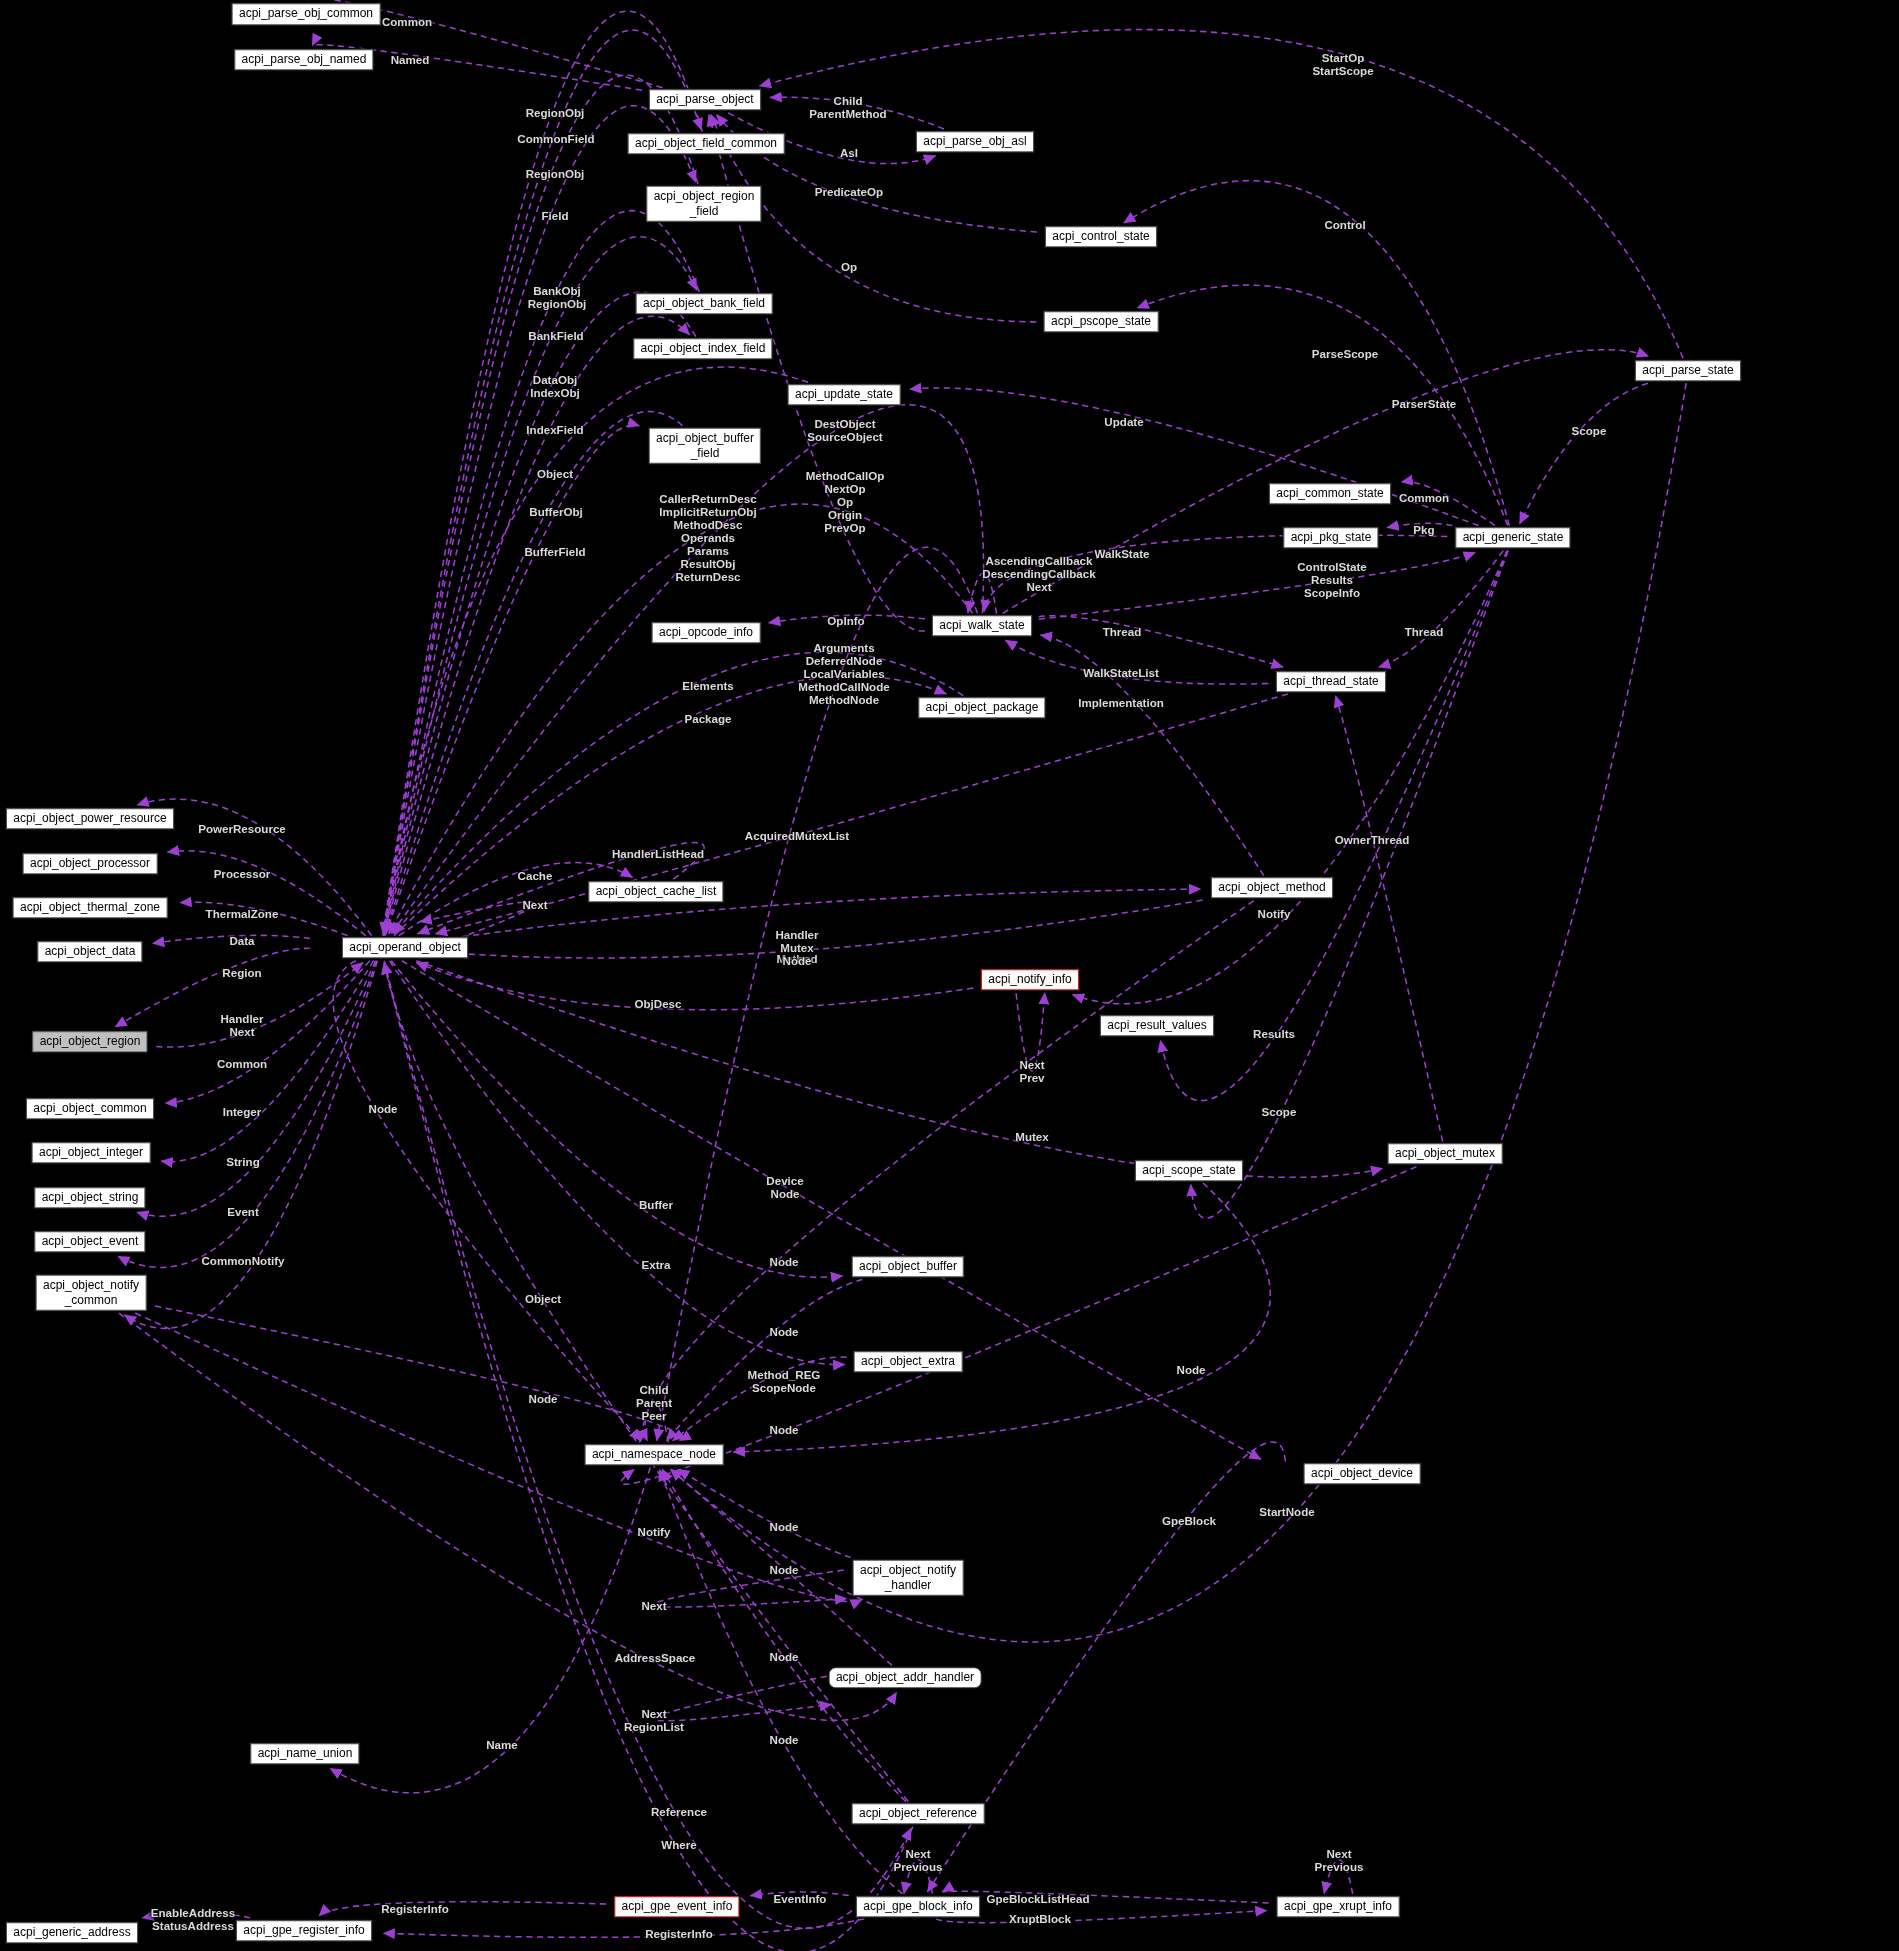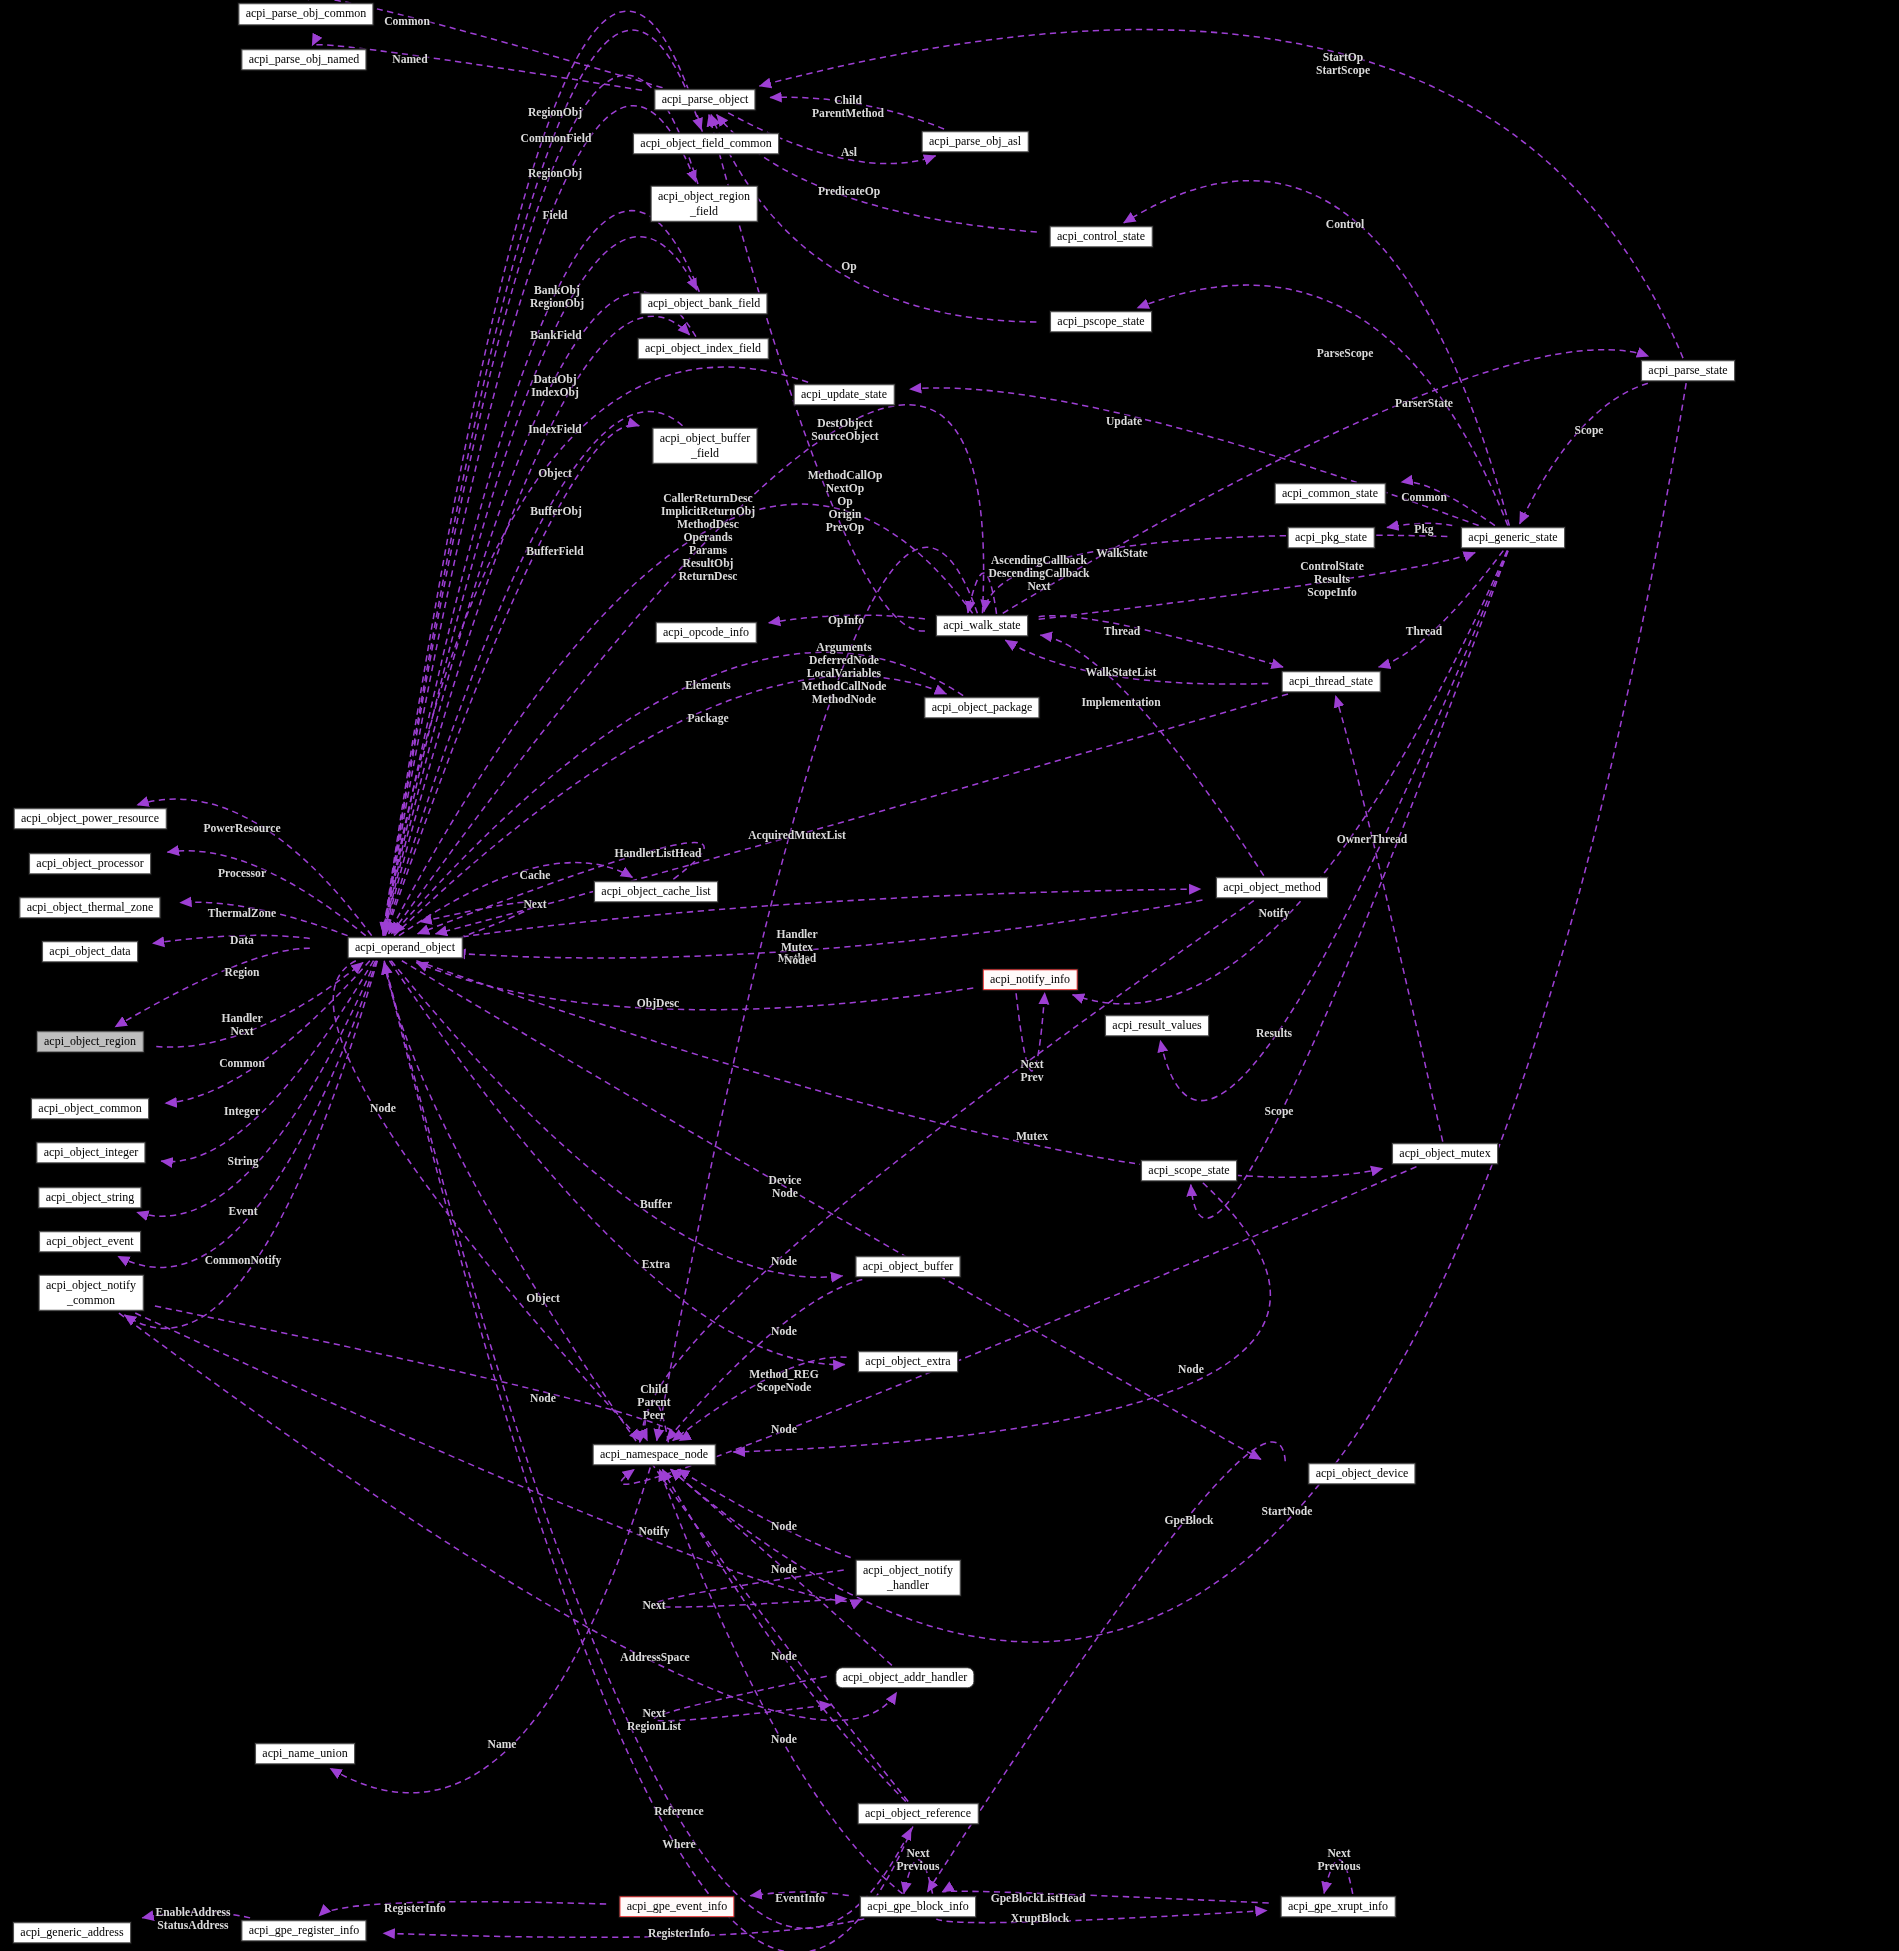--- a/index.html
+++ b/index.html
@@ -1,16 +1,16 @@
 <!DOCTYPE html>
 <html style="font-size:14.3px"><head>
 <meta charset="utf-8">
 <style>
   html,body{margin:0;padding:0;background:#000;}
-  #stage{position:relative;background:#000;overflow:hidden;font-family:Liberation Serif, serif;}
+  #stage{position:relative;background:#000;overflow:hidden;font-family:Liberation Sans, sans-serif;}
   #edge-layer{position:absolute;left:0;top:0;z-index:1;}
   .node{position:absolute;z-index:3;transform:translate(-50%,-50%);background:#fff;color:#000;
         border:0.9px solid #4a4a4a;outline:0.9px solid #0e0e0e;padding:1.8px 6.3px 2.7px 6.3px;
         font-size:12px;line-height:1.25;white-space:pre;text-align:center;cursor:pointer;}
   .node.gray{background:#bfbfbf;border-color:#6e6e6e;}
   .node.red{border:1.8px solid #e31212;background:#fffafa;}
   .edge-label{position:absolute;z-index:2;transform:translate(-50%,-50%);color:#dadada;
         font-size:11.6px;font-weight:600;line-height:1.12;white-space:pre;text-align:center;
         text-shadow:0 0 3.6px #000,0 0 3.6px #000,0 0 2.7px #000;}
 </style>

